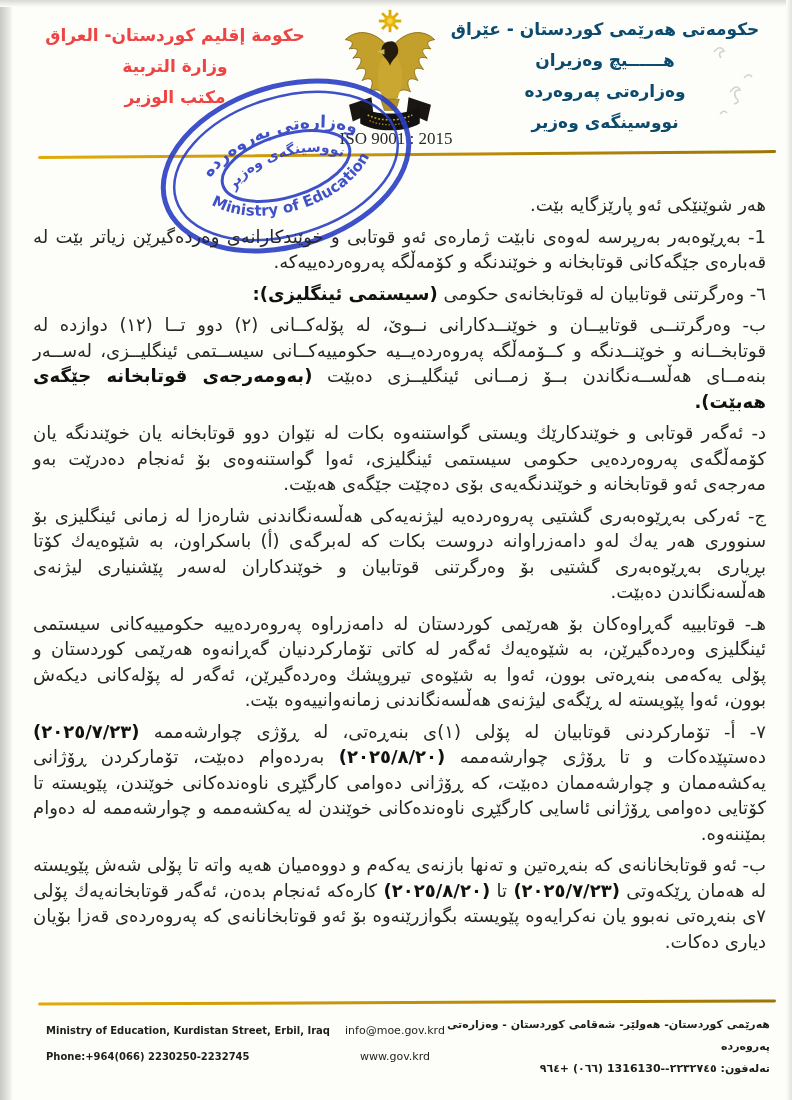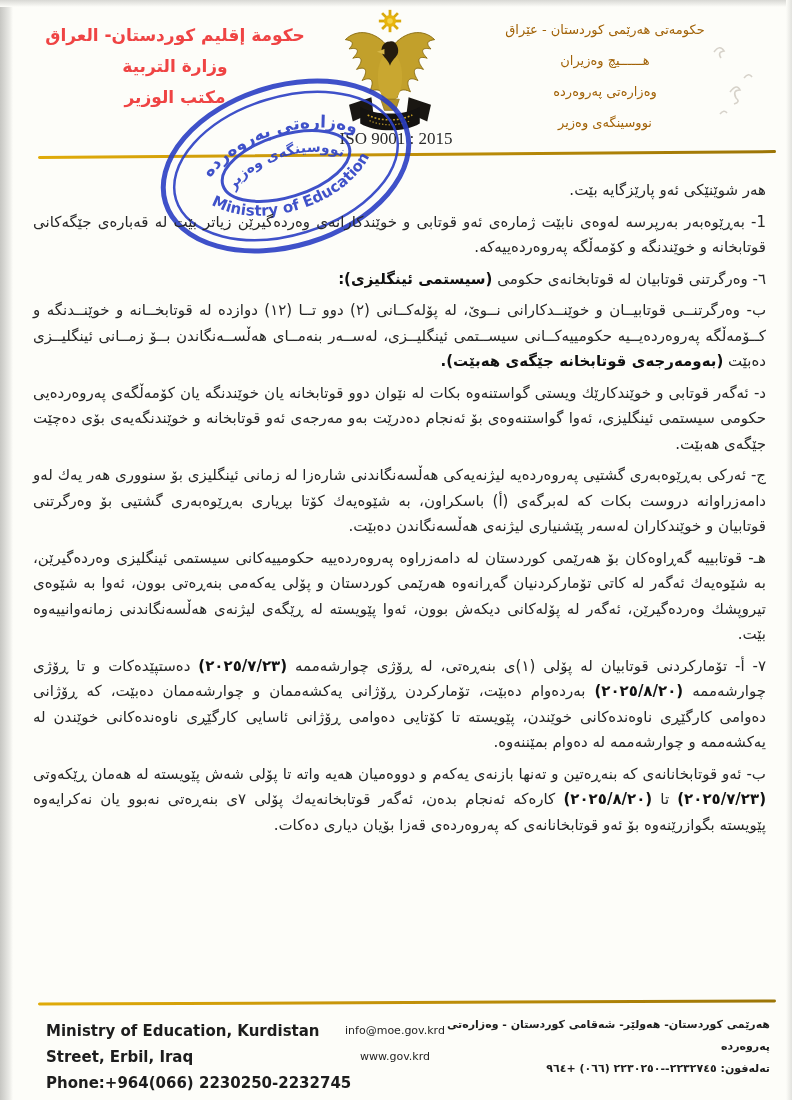--- a/index.html
+++ b/index.html
@@ -10,48 +10,48 @@
   }
   .edge-left{position:absolute;left:0;top:0;bottom:0;width:13px;
     background:linear-gradient(to right,#c6c6c2,#e9e9e5 70%,#fdfdf9);}
   .edge-top{position:absolute;left:0;top:0;right:0;height:7px;
     background:linear-gradient(to bottom,#d8d8d4,#fdfdf9);}
   .edge-right{position:absolute;right:0;top:0;bottom:0;width:6px;
     background:linear-gradient(to left,#e2e2de,#fdfdf9);}
 
   
   .header-right{position:absolute;top:14px;right:22px;width:330px;
-    text-align:center;font-weight:normal;font-size:13px;line-height:31px;color:#a16207;}
+    text-align:center;font-weight:bold;font-size:17px;line-height:31px;color:#0c4a6e;}
   .header-left{position:absolute;top:20px;left:42px;width:266px;
     text-align:center;font-weight:bold;font-size:17px;line-height:31px;color:#ef4444;}
   .emblem{position:absolute;top:8px;left:334px;width:112px;height:134px;}
   .iso{position:absolute;top:129px;left:300px;width:192px;text-align:center;
     font-family:"Liberation Serif",serif;font-size:17px;color:#2a2a2a;direction:ltr;}
   .gold-line{height:3px;background:linear-gradient(to right,#e0ab09,#c8960a 40%,#9c7506);
     position:absolute;left:38px;right:16px;border-radius:2px;}
   .gold-top{top:153px;transform:rotate(-0.45deg);}
   .gold-bottom{top:1001px;transform:rotate(-0.25deg);}
 
   
   .stamp{position:absolute;top:78px;left:152px;width:268px;height:176px;
     transform:rotate(-17deg);opacity:0.9;pointer-events:none;}
 
   
   .pencil{position:absolute;top:34px;left:700px;width:80px;height:120px;opacity:0.55;}
 
   
-  .doc-body{position:absolute;top:178px;right:26px;left:33px;
-    font-size:15px;line-height:25.5px;color:#272727;
+  .doc-body{position:absolute;top:192px;right:26px;left:33px;
+    font-size:18px;line-height:25.5px;color:#272727;
     text-align:justify;text-align-last:right;}
   .para{margin:0 0 6px 0;}
   .b{font-weight:bold;color:#111;}
 
   
   .footer-left{position:absolute;top:1018px;left:46px;width:320px;direction:ltr;
-    text-align:left;font-size:15px;line-height:26px;color:#1d1d1d;font-weight:bold;}
+    text-align:left;font-size:10px;line-height:26px;color:#1d1d1d;font-weight:bold;}
   .footer-center{position:absolute;top:1018px;left:300px;width:190px;direction:ltr;
     text-align:center;font-size:11px;line-height:26px;color:#1d1d1d;}
   .footer-right{position:absolute;top:1014px;right:22px;width:330px;
     text-align:right;font-size:11px;line-height:22px;color:#1d1d1d;font-weight:bold;}
 </style>
 </head>
 <body>
 
 <div class="page">
 
@@ -159,16 +159,16 @@
   <div class="footer-left">
     <div>Ministry of Education, Kurdistan Street, Erbil, Iraq</div>
     <div>Phone:+964(066) 2230250-2232745</div>
   </div>
   <div class="footer-center">
     <div>info@moe.gov.krd</div>
     <div>www.gov.krd</div>
   </div>
   <div class="footer-right">
     <div>هەرێمی كوردستان- هەولێر- شەقامی كوردستان - وەزارەتی پەروەردە</div>
-    <div>تەلەفون: ٢٢٣٢٧٤٥--٢٢٣٠٢٥٠ (٠٦٦) +٩٦٤</div>
+    <div>تەلەفون: ٢٢٣٢٧٤٥--1316130 (٠٦٦) +٩٦٤</div>
   </div>
 
 </div>
 
 </body></html>

